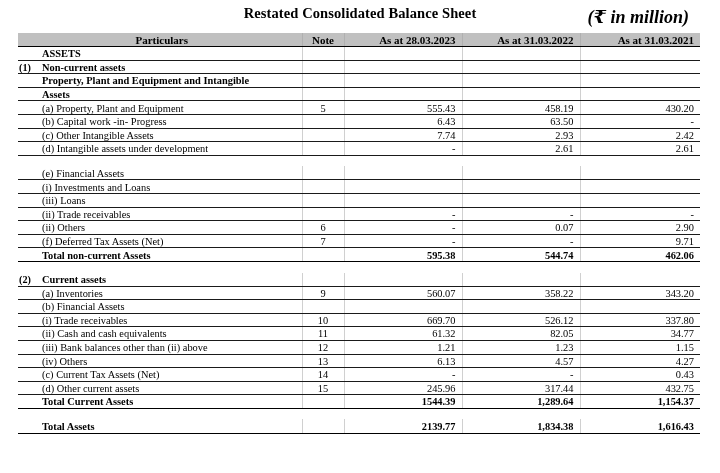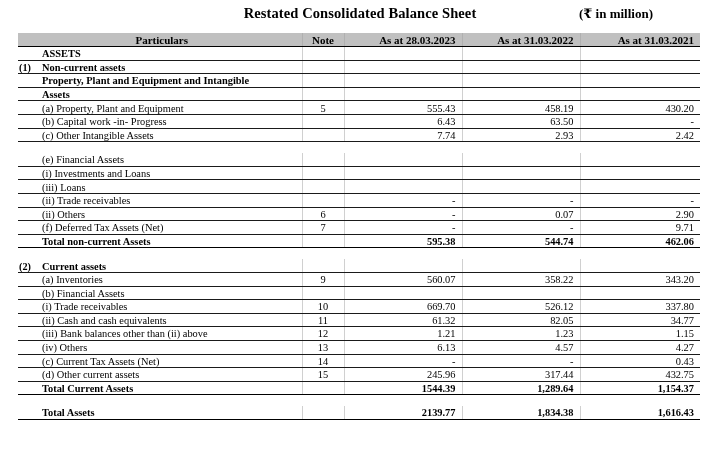--- a/index.html
+++ b/index.html
@@ -21,36 +21,38 @@
     width: 720px;
     height: 473px;
     box-sizing: border-box;
   }
 
   
   .title-band {
     position: relative;
     height: 30px;
     width: 671px;
+    padding-left: 36px;
   }
   .doc-title {
     position: absolute;
     left: 0;
     top: 5px;
     width: 720px;
     text-align: center;
     font-size: 14.5px;
     font-weight: bold;
     letter-spacing: 0.1px;
   }
   .currency-note {
     position: absolute;
     right: 18px;
     top: 6px;
-    font-size: 13px;
+    font-size: 18px;
+    font-style: italic;
     font-weight: bold;
   }
 
   
   .sheet {
     position: absolute;
     left: 18px;
     top: 33px;
     width: 682px;
     border-collapse: collapse;
@@ -205,20 +207,28 @@
           <td class="c-val">-</td>
         </tr>
         <tr class="rule">
           <td class="c-lead"></td>
           <td class="c-label">(c) Other Intangible Assets</td>
           <td class="c-note-v"></td>
           <td class="c-val">7.74</td>
           <td class="c-val">2.93</td>
           <td class="c-val">2.42</td>
         </tr>
+        <tr class="rule">
+          <td class="c-lead"></td>
+          <td class="c-label">(d) Intangible assets under development</td>
+          <td class="c-note-v"></td>
+          <td class="c-val">-</td>
+          <td class="c-val">2.61</td>
+          <td class="c-val">2.61</td>
+        </tr>
         <tr class="spacer rule-top">
           <td></td>
           <td></td>
           <td class="c-note-v"></td>
           <td class="c-val"></td>
           <td class="c-val"></td>
           <td class="c-val"></td>
         </tr>
         <tr class="rule">
           <td class="c-lead"></td>

